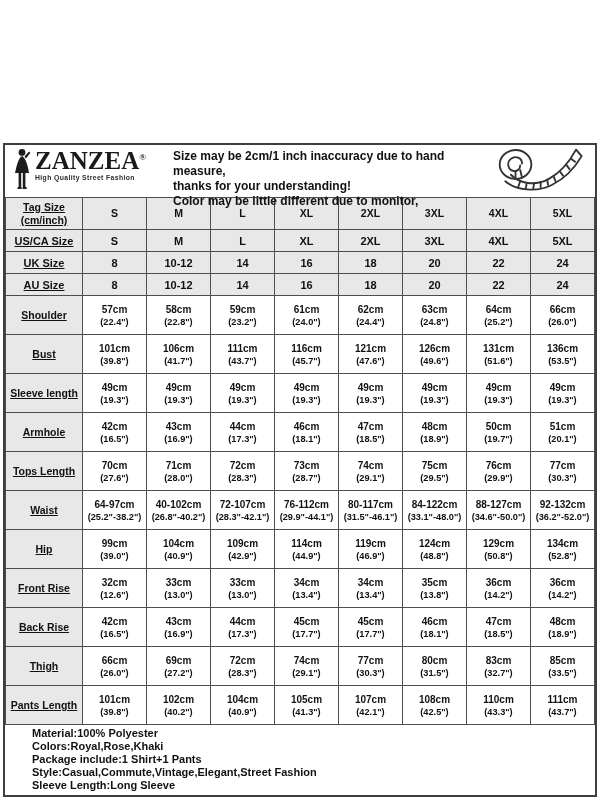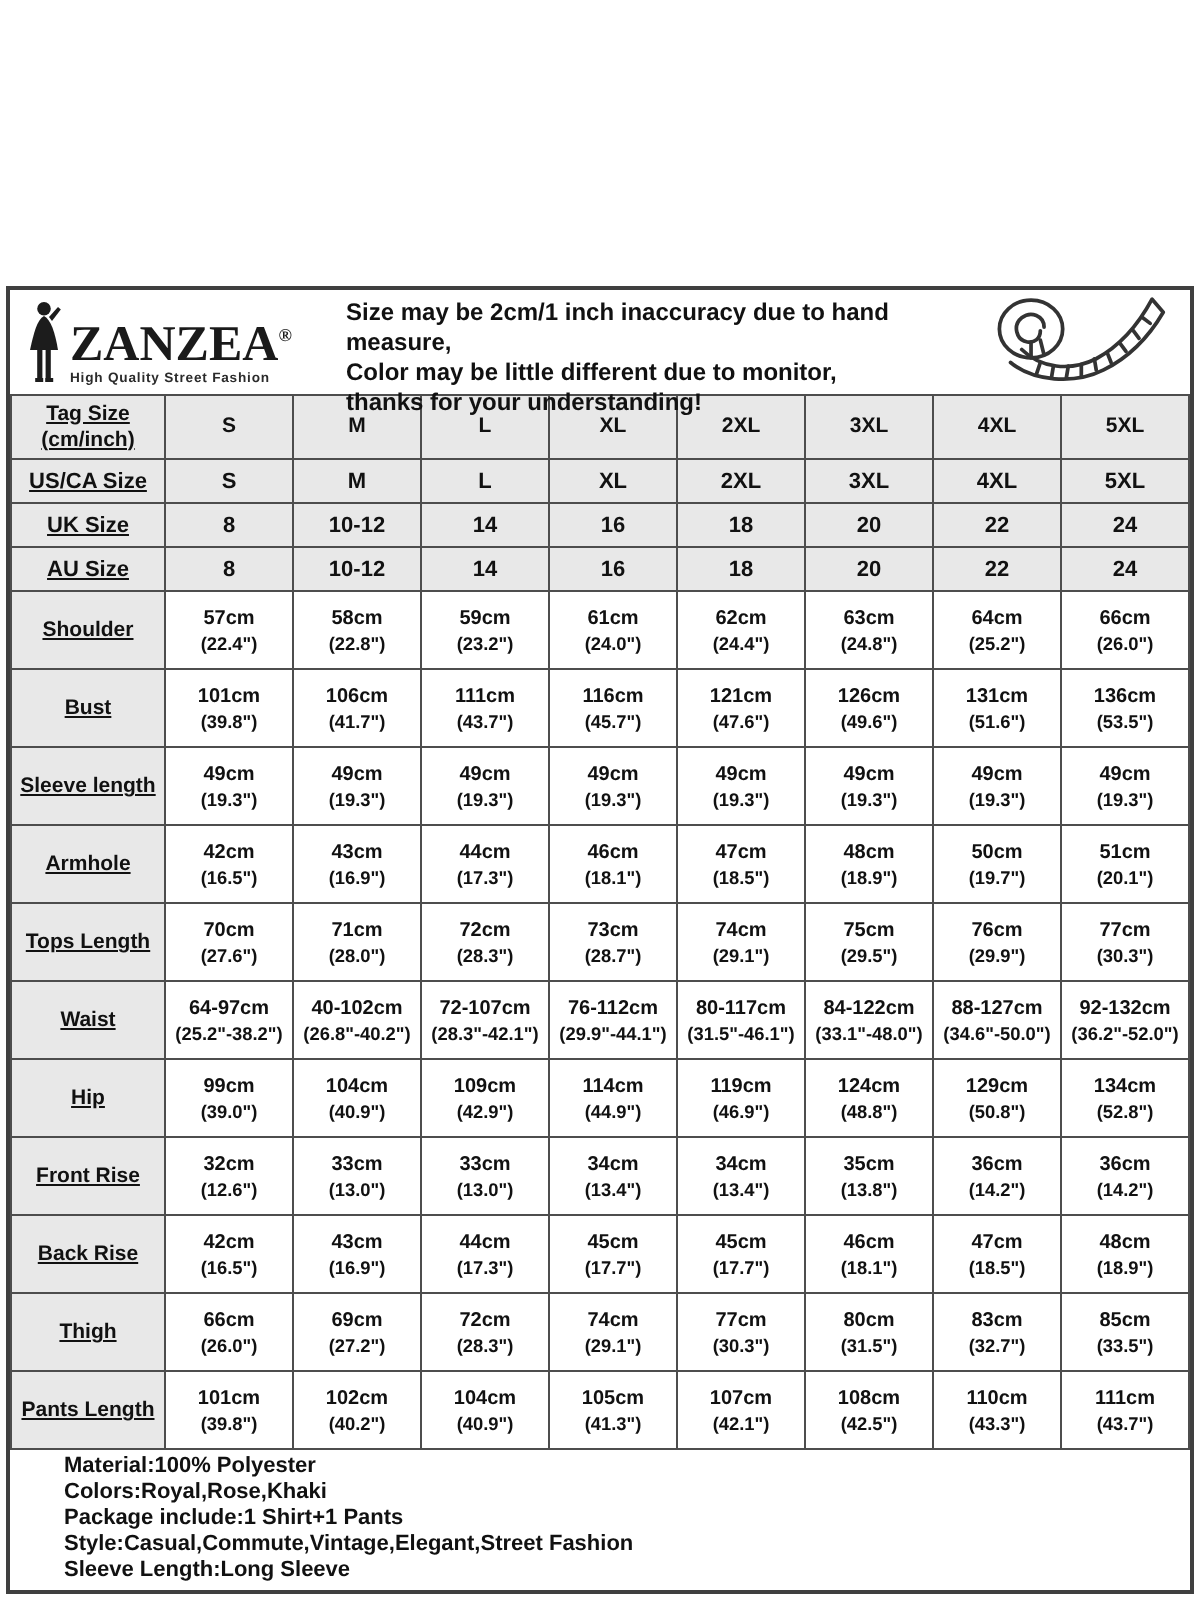--- a/index.html
+++ b/index.html
@@ -9,21 +9,21 @@
     font-family:"Liberation Sans", sans-serif;
     -webkit-font-smoothing:antialiased;
   }
   .sheet {
     position:absolute; left:3px; top:143px; width:590px;
     border:2px solid #3f3f3f; background:#fff;
   }
   
   .top { display:flex; align-items:stretch; height:52px; }
   .logo {
-    width:168px; display:flex; align-items:flex-end;
+    width:168px; display:flex; align-items:flex-start;
     padding:3px 2px 3px 6px; box-sizing:border-box;
   }
   .logo-fig { width:22px; height:44px; flex:0 0 auto; }
   .logo-txt { margin-left:2px; line-height:1; }
   .brand {
     font-family:"Liberation Serif", serif; font-weight:bold;
     font-size:25px; letter-spacing:0px; color:#1a1a1a; white-space:nowrap;
   }
   .brand sup { font-size:9px; font-weight:bold; }
   .tagline {
@@ -74,22 +74,22 @@
           <rect x="11.6" y="39" width="4" height="2" fill="#1c1c1c"></rect>
         </svg>
       </span>
       <span class="logo-txt">
         <span class="brand"><span>ZANZEA</span><sup>®</sup></span>
         <div class="tagline">High Quality Street Fashion</div>
       </span>
     </div>
     <div class="notice">
       <div>Size may be 2cm/1 inch inaccuracy due to hand measure,</div>
+      <div>thanks for your understanding!</div>
       <div>Color may be little different due to monitor,</div>
-      <div>thanks for your understanding!</div>
     </div>
     <div class="tape">
       <svg viewBox="0 0 110 58" width="104" height="54">
 
         <path class="stroke" d="M22 40 C34 50 56 52 72 44 C86 37 97 25 104 13 L98 6 C91 19 81 31 68 38 C54 45 38 43 28 33" fill="#fff"></path>
 
         <line class="stroke" x1="36" y1="46" x2="38" y2="40" stroke-width="1.3"></line>
         <line class="stroke" x1="44" y1="48" x2="45" y2="42" stroke-width="1.3"></line>
         <line class="stroke" x1="52" y1="48" x2="53" y2="42" stroke-width="1.3"></line>
         <line class="stroke" x1="60" y1="47" x2="60" y2="41" stroke-width="1.3"></line>

